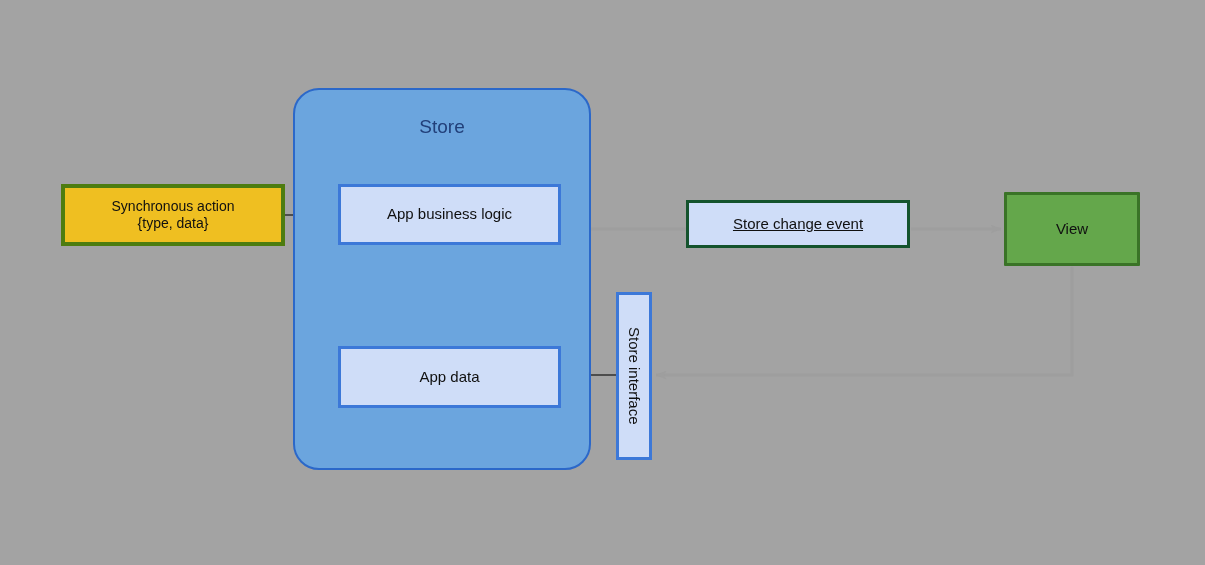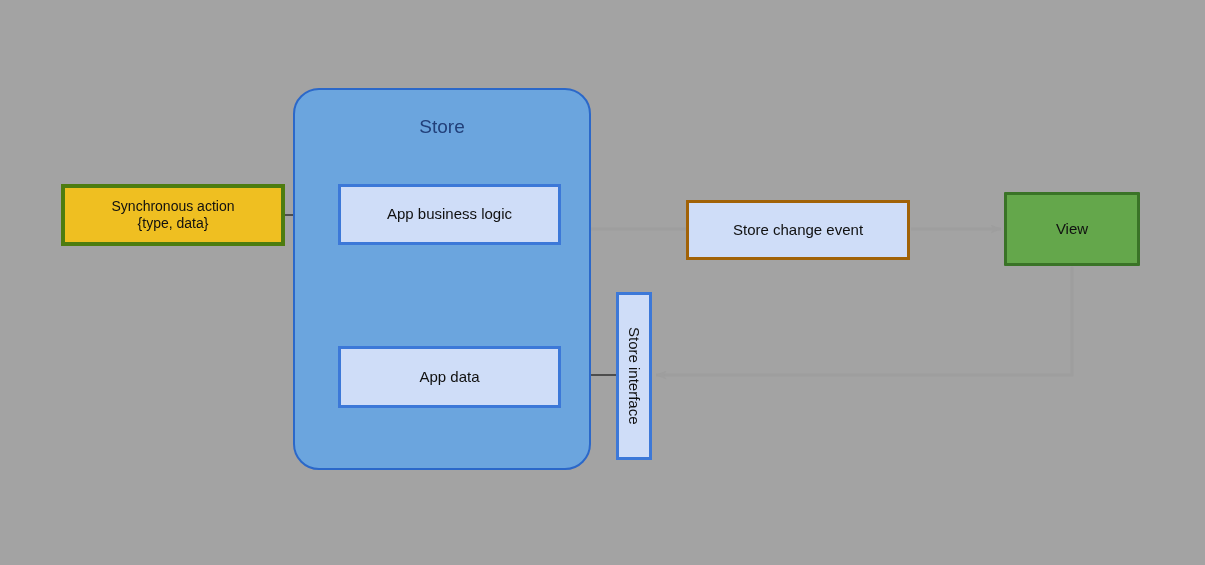--- a/index.html
+++ b/index.html
@@ -86,25 +86,26 @@
     flex-direction: column;
     margin-left: 36px;
   }
   #sync-action .line2 { display: block; text-align: right; }
 
   
   #store-change-event {
     left: 686px;
     top: 200px;
     width: 224px;
-    height: 60px;
+    height: 48px;
     background: #CFDDF8;
-    border: 3px solid #a16207;
-    font-size: 15px;
-    color: #101010;
+    border: 3px solid #14532d;
+    font-size: 15px;
+    color: #101010;
+    text-decoration: underline;
   }
 
   
   #store-interface {
     left: 616px;
     top: 292px;
     width: 36px;
     height: 168px;
     background: #CFDDF8;
     border: 3px solid #3C78D8;

